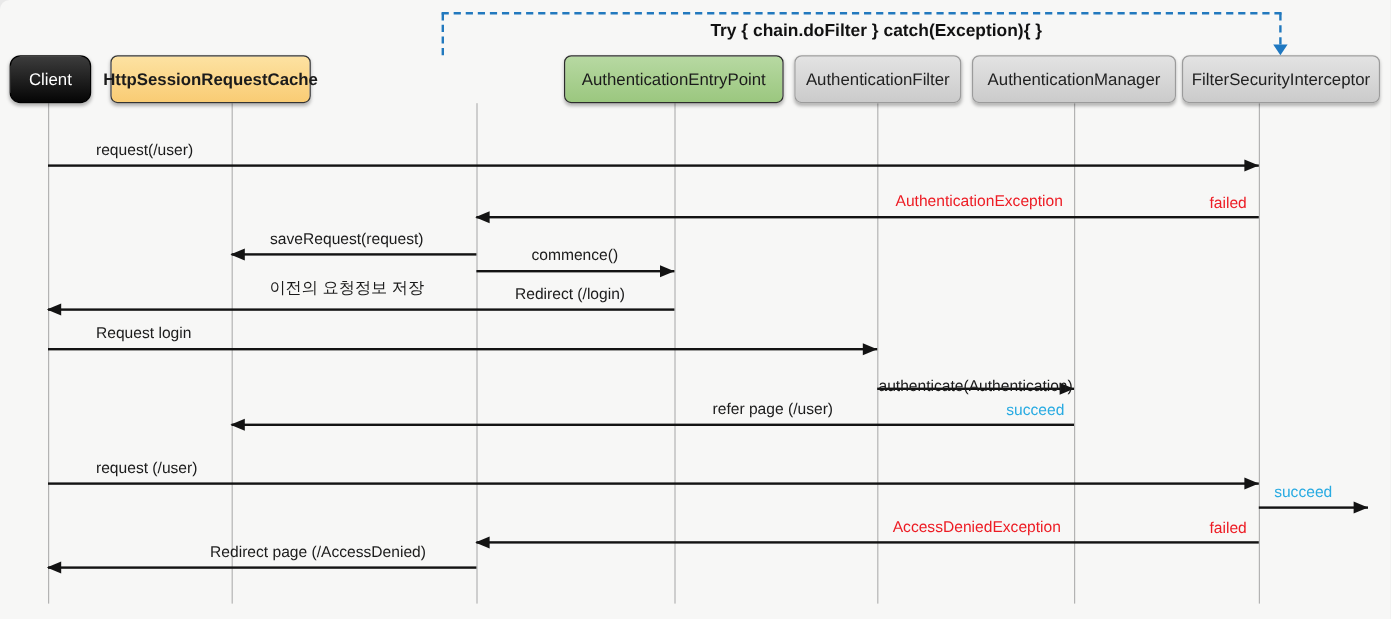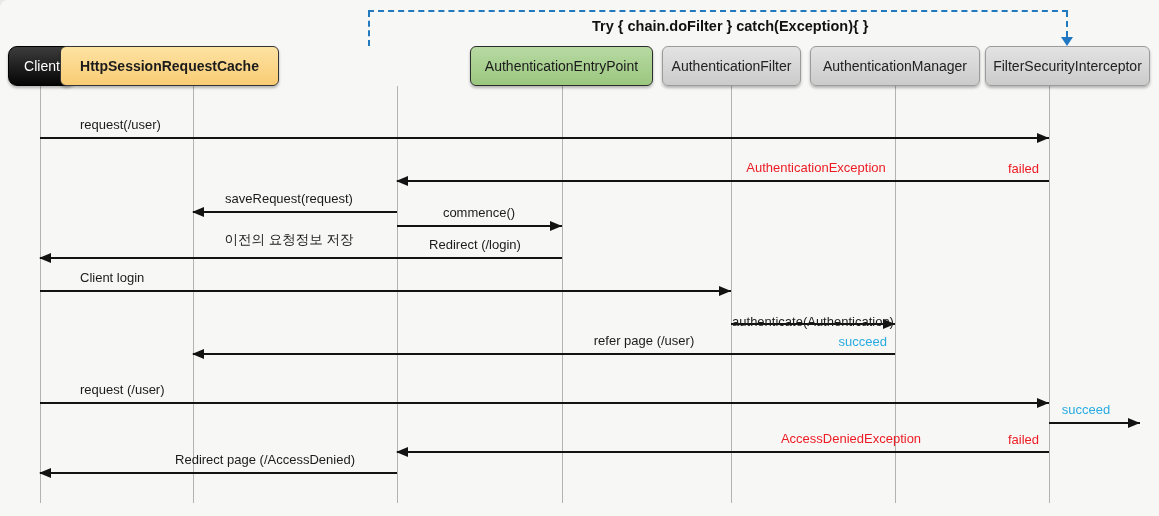--- a/index.html
+++ b/index.html
@@ -49,21 +49,21 @@
 <div id="canvas">
 
   <div class="conn-v" style="left:368px; top:11px; height:35px;"></div>
   <div class="conn-h" style="left:368px; top:10px; width:700px;"></div>
   <div class="conn-v" style="left:1066px; top:11px; height:26px;"></div>
   <div class="conn-head" style="left:1061px; top:37px;"></div>
   <div class="try-label">Try { chain.doFilter } catch(Exception){ }</div>
 
 <div class="actor black" style="left: 8px; width: 68px;">Client</div>
     <div class="lifeline" style="left: 40px;"></div>
-    <div class="actor orange" style="left: 60px; width: 219px; text-align: right;">HttpSessionRequestCache</div>
+    <div class="actor orange" style="left: 92px; width: 167px; text-align: right;">HttpSessionRequestCache</div>
     <div class="lifeline" style="left: 193px;"></div>
     <div class="lifeline" style="left: 397px;"></div>
     <div class="actor green" style="left: 470px; width: 183px;">AuthenticationEntryPoint</div>
     <div class="lifeline" style="left: 562px;"></div>
     <div class="actor gray" style="left: 662px; width: 139px;">AuthenticationFilter</div>
     <div class="lifeline" style="left: 731px;"></div>
     <div class="actor gray" style="left: 810px; width: 170px;">AuthenticationManager</div>
     <div class="lifeline" style="left: 895px;"></div>
     <div class="actor gray" style="left: 985px; width: 165px;">FilterSecurityInterceptor</div>
     <div class="lifeline" style="left: 1049px;"></div>
@@ -79,34 +79,34 @@
     <div class="msg-label center" style="top: 191px; left: 289px;">saveRequest(request)</div>
     <div class="sublabel" style="top: 231px; left: 289px;">이전의 요청정보 저장</div>
     <div class="msg-line" style="left: 397px; top: 225px; width: 165px;"></div>
     <div class="head right" style="left: 550px; top: 221px;"></div>
     <div class="msg-label center" style="top: 205px; left: 479px;">commence()</div>
     <div class="msg-line" style="left: 40px; top: 257px; width: 522px;"></div>
     <div class="head left" style="left: 39px; top: 253px;"></div>
     <div class="msg-label center" style="top: 237px; left: 475px;">Redirect (/login)</div>
     <div class="msg-line" style="left: 40px; top: 290px; width: 691px;"></div>
     <div class="head right" style="left: 719px; top: 286px;"></div>
-    <div class="msg-label" style="top: 270px; left: 80px;">Client login</div>
+    <div class="msg-label" style="top: 270px; left: 80px;">Request login</div>
     <div class="msg-line" style="left: 731px; top: 323px; width: 164px;"></div>
     <div class="head right" style="left: 883px; top: 319px;"></div>
     <div class="msg-label center" style="top: 300px; left: 813px; margin-top: 14px;">authenticate(Authentication)</div>
     <div class="msg-line" style="left: 193px; top: 353px; width: 702px;"></div>
     <div class="head left" style="left: 192px; top: 349px;"></div>
     <div class="msg-label center" style="top: 333px; left: 644px;">refer page (/user)</div>
     <div class="status-label success" style="top: 334px; left: 757px;">succeed</div>
     <div class="msg-line" style="left: 40px; top: 402px; width: 1009px;"></div>
     <div class="head right" style="left: 1037px; top: 398px;"></div>
     <div class="msg-label" style="top: 382px; left: 80px;">request (/user)</div>
     <div class="msg-line" style="left: 1049px; top: 422px; width: 91px;"></div>
     <div class="head right" style="left: 1128px; top: 418px;"></div>
     <div class="msg-label center success" style="top: 402px; left: 1086px;">succeed</div>
     <div class="msg-line" style="left: 397px; top: 451px; width: 652px;"></div>
     <div class="head left" style="left: 396px; top: 447px;"></div>
-    <div class="msg-label center error-bold" style="top: 431px; left: 814px; margin-left: 37px;">AccessDeniedException</div>
+    <div class="msg-label center error-bold" style="top: 431px; left: 814px;">AccessDeniedException</div>
     <div class="status-label error" style="top: 432px; left: 909px;">failed</div>
     <div class="msg-line" style="left: 40px; top: 472px; width: 357px;"></div>
     <div class="head left" style="left: 39px; top: 468px;"></div>
     <div class="msg-label center" style="top: 452px; left: 265px;">Redirect page (/AccessDenied)</div>
   </div>
 
 </body></html>

